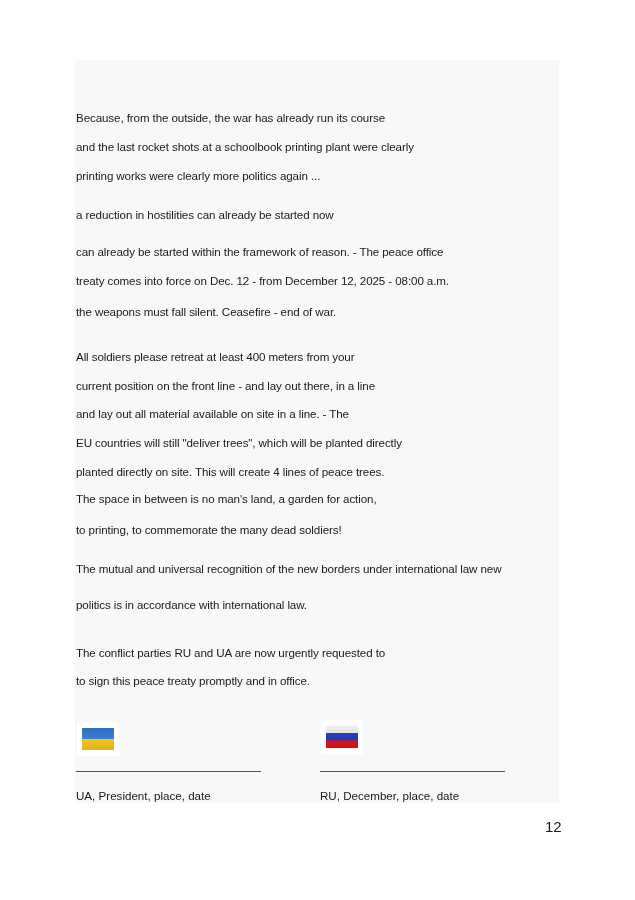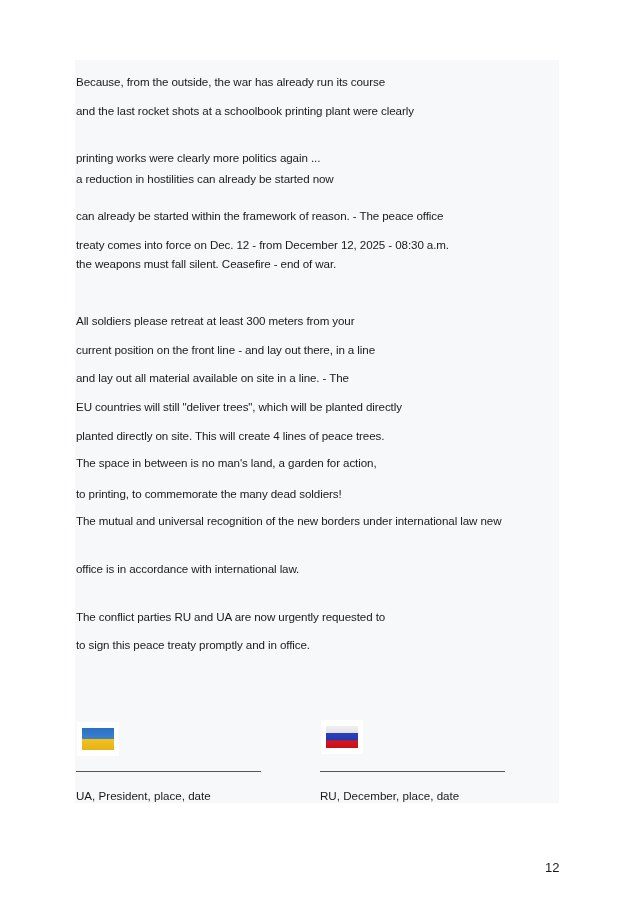--- a/index.html
+++ b/index.html
@@ -23,20 +23,21 @@
       height: 743px;
       background: #f7f8fa;
     }
     .line {
       position: absolute;
       left: 76px;
       font-size: 11.6px;
       line-height: 14px;
       white-space: nowrap;
       letter-spacing: -0.1px;
+      margin-top: 36px;
     }
     .flag {
       position: absolute;
       width: 42px;
       height: 34px;
       background: #ffffff;
     }
     .flag .inner {
       position: absolute;
       left: 5px;
@@ -60,49 +61,48 @@
       position: absolute;
       top: 789px;
       font-size: 11.6px;
       line-height: 14px;
       white-space: nowrap;
     }
     .pagenum {
       position: absolute;
       left: 545px;
       top: 820px;
-      font-size: 13px;
+      font-size: 15px;
       line-height: 14px;
-      margin-top: 41px;
     }
   </style>
 </head>
 <body>
 
 <div class="shade"></div>
 
 <div class="line" style="top:75px">Because, from the outside, the war has already run its course</div>
 <div class="line" style="top:104px">and the last rocket shots at a schoolbook printing plant were clearly</div>
-<div class="line" style="top:151px">printing works were clearly more politics again ...</div>
+<div class="line" style="top:133px">printing works were clearly more politics again ...</div>
 
 <div class="line" style="top:172px">a reduction in hostilities can already be started now</div>
 <div class="line" style="top:209px">can already be started within the framework of reason. - The peace office</div>
-<div class="line" style="top:238px">treaty comes into force on Dec. 12 - from December 12, 2025 - 08:30 a.m.</div>
-<div class="line" style="top:257px">the weapons must fall silent. Ceasefire - end of war.</div>
+<div class="line" style="top:238px">treaty comes into force on Dec. 12 - from December 12, 2025 - 08:00 a.m.</div>
+<div class="line" style="top:269px">the weapons must fall silent. Ceasefire - end of war.</div>
 
-<div class="line" style="top:314px">All soldiers please retreat at least 300 meters from your</div>
+<div class="line" style="top:314px">All soldiers please retreat at least 400 meters from your</div>
 <div class="line" style="top:343px">current position on the front line - and lay out there, in a line</div>
 <div class="line" style="top:371px">and lay out all material available on site in a line. - The</div>
 <div class="line" style="top:400px">EU countries will still "deliver trees", which will be planted directly</div>
 <div class="line" style="top:429px">planted directly on site. This will create 4 lines of peace trees.</div>
 <div class="line" style="top:456px">The space in between is no man's land, a garden for action,</div>
 <div class="line" style="top:487px">to printing, to commemorate the many dead soldiers!</div>
 
-<div class="line" style="top:514px">The mutual and universal recognition of the new borders under international law new</div>
-<div class="line" style="top:562px">office is in accordance with international law.</div>
+<div class="line" style="top:526px">The mutual and universal recognition of the new borders under international law new</div>
+<div class="line" style="top:562px">politics is in accordance with international law.</div>
 
 <div class="line" style="top:610px">The conflict parties RU and UA are now urgently requested to</div>
 <div class="line" style="top:638px">to sign this peace treaty promptly and in office.</div>
 
 <div class="flag flag-ua" style="left:77px; top:722px">
   <div class="inner"></div>
 </div>
 <div class="flag flag-ru" style="left:321px; top:720px">
   <div class="inner"></div>
 </div>

